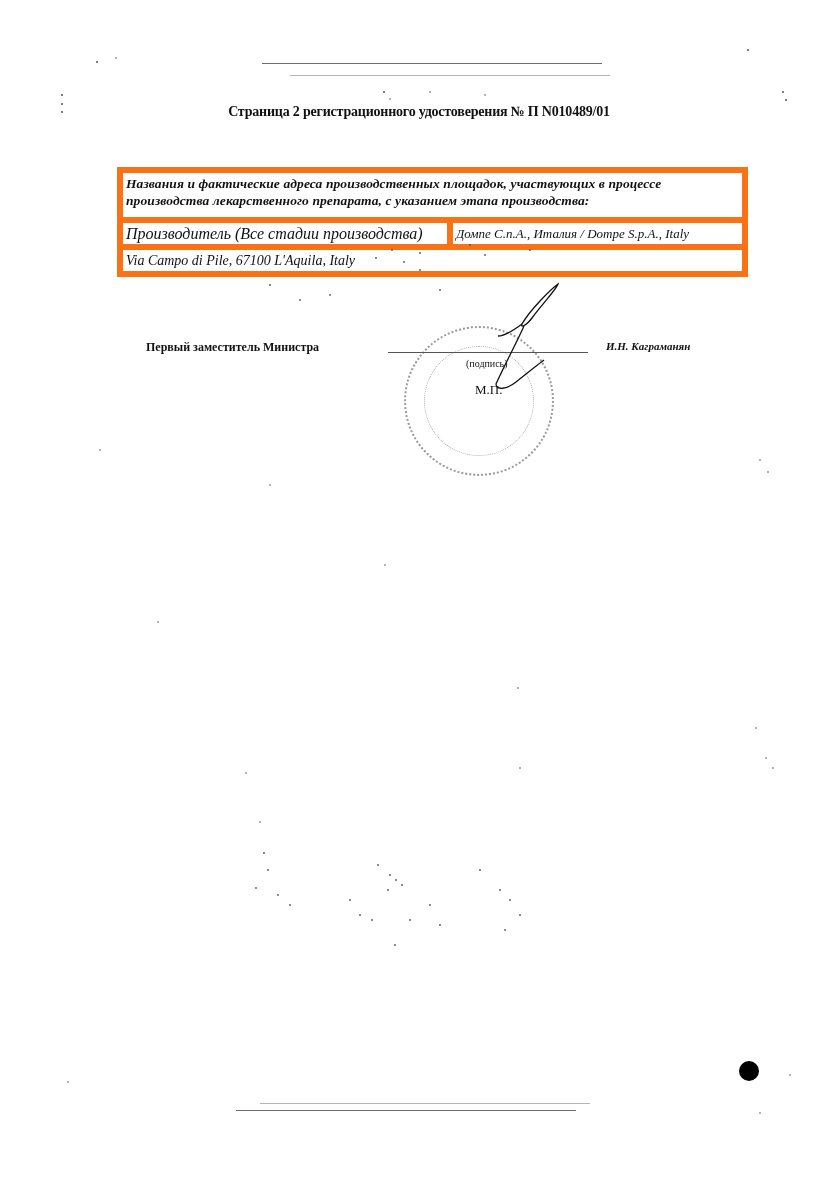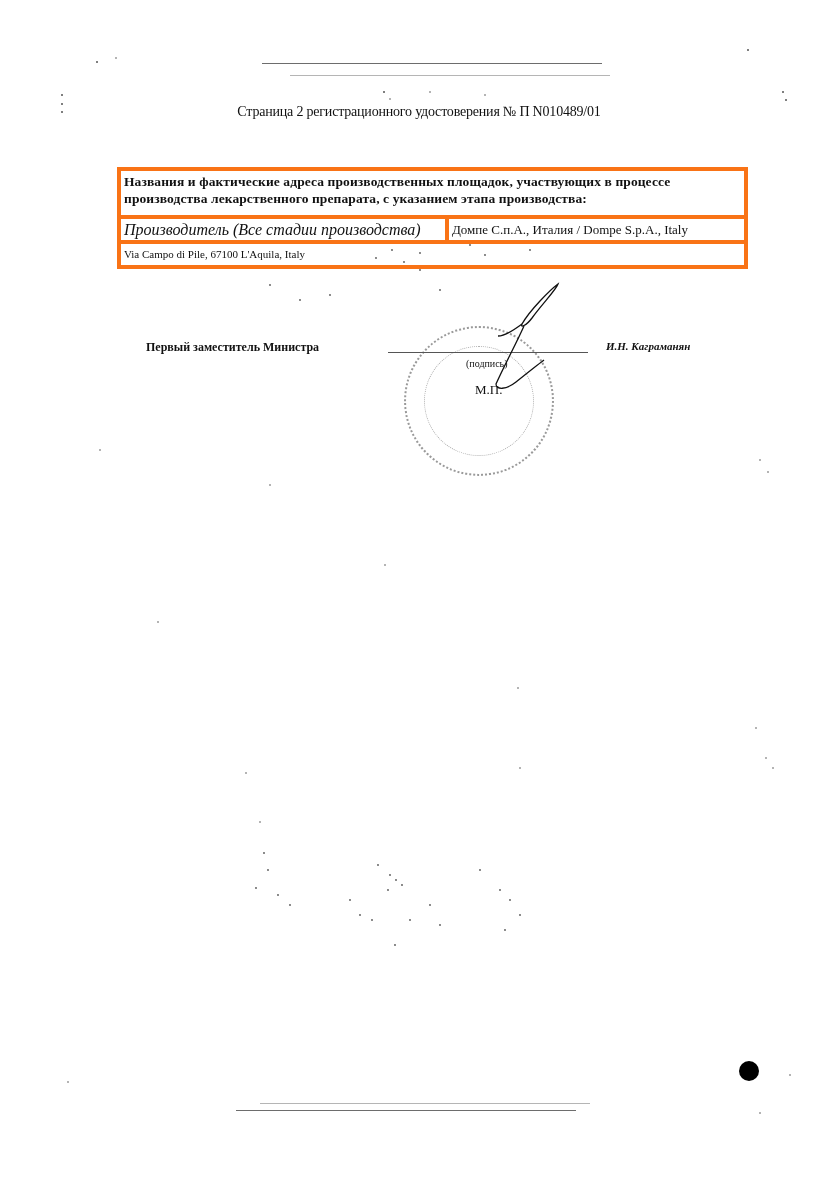--- a/index.html
+++ b/index.html
@@ -22,48 +22,50 @@
     }
     .scan-line.light { background: #b5b5b5; }
     .page-header {
       position: absolute;
       top: 104px;
       left: 0;
       width: 838px;
       text-align: center;
       font-size: 14px;
       letter-spacing: -0.2px;
+      font-weight: bold;
     }
     table.sites {
       position: absolute;
       top: 167px;
       left: 117px;
       width: 631px;
       border-collapse: collapse;
       font-size: 13px;
     }
     table.sites td {
-      border: 4px solid #f97316;
+      border: 6px solid #f97316;
       padding: 2px 3px;
       vertical-align: top;
       line-height: 17px;
+      font-style: italic;
     }
     td.heading-cell {
       font-weight: bold;
       height: 40px;
       font-size: 13.5px;
       letter-spacing: 0.1px;
     }
     td.role-cell {
       font-style: italic;
       width: 318px;
       font-size: 16px;
     }
     td.company-cell { font-size: 13px; }
-    td.address-cell { font-size: 11px; }
+    td.address-cell { font-size: 14px; }
 
     .signature-row {
       position: absolute;
       top: 340px;
       left: 0;
       width: 838px;
       height: 20px;
     }
     .signatory-title {
       position: absolute;

